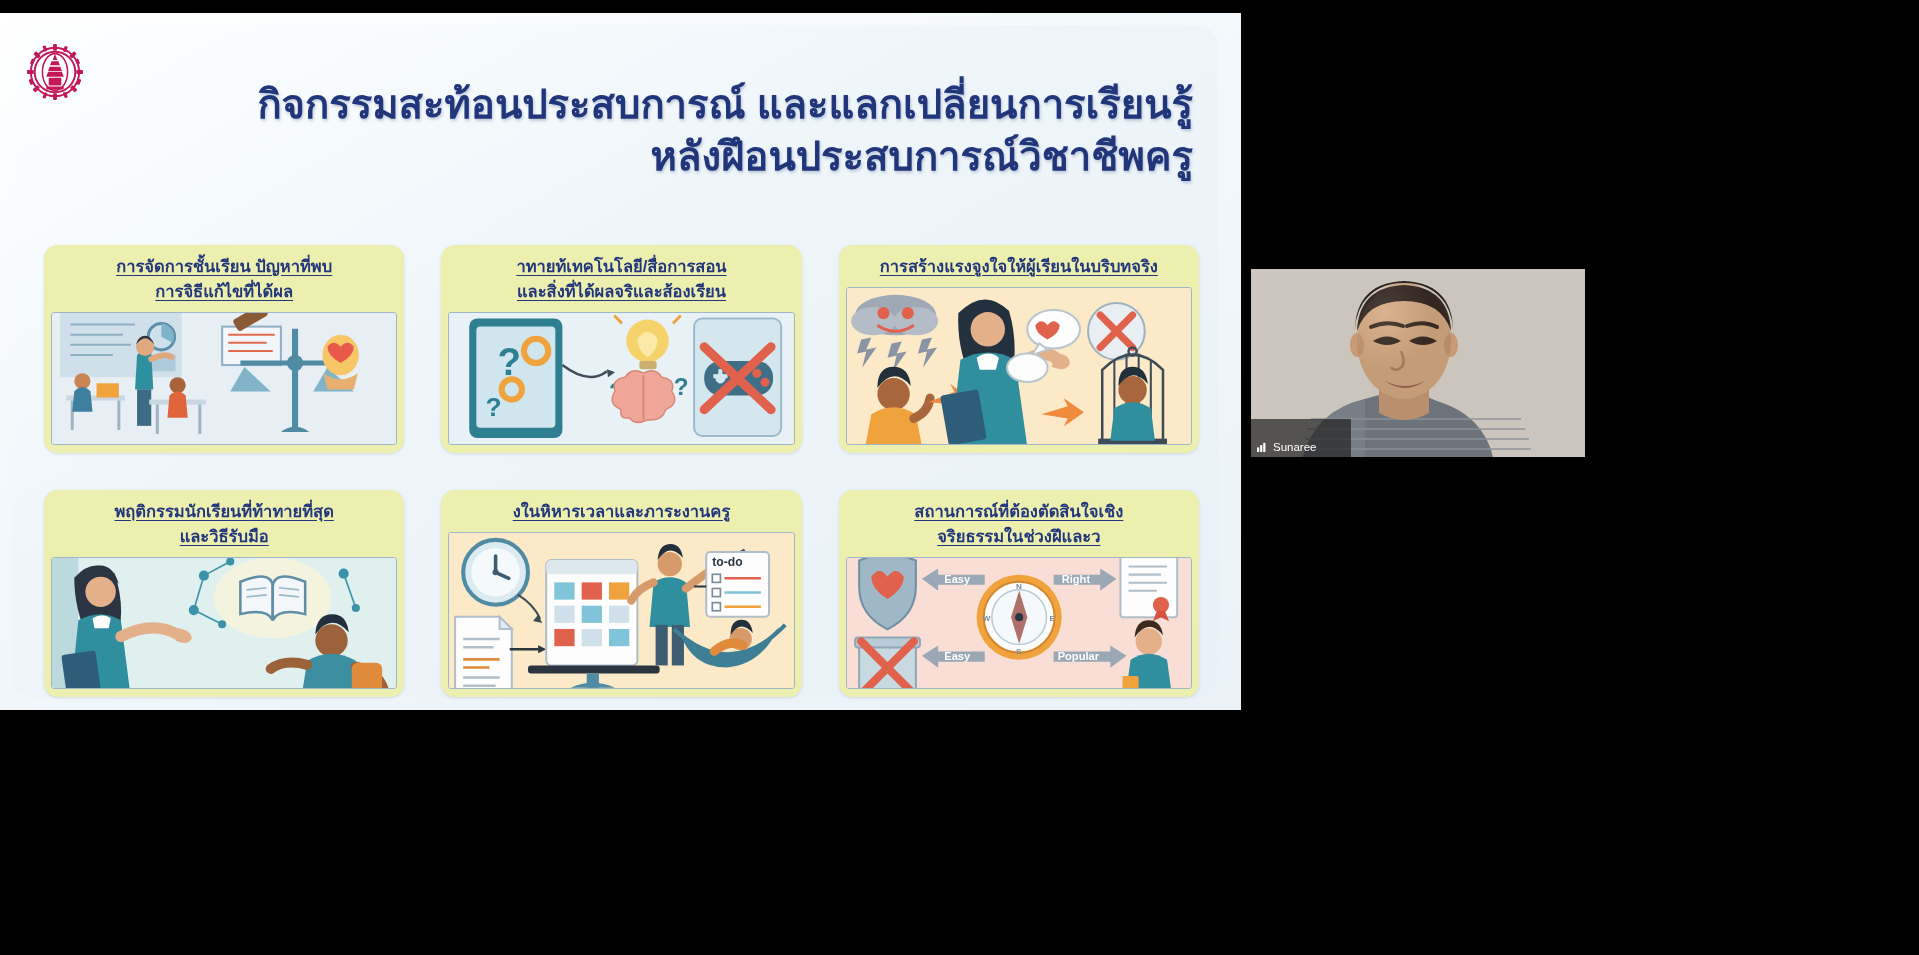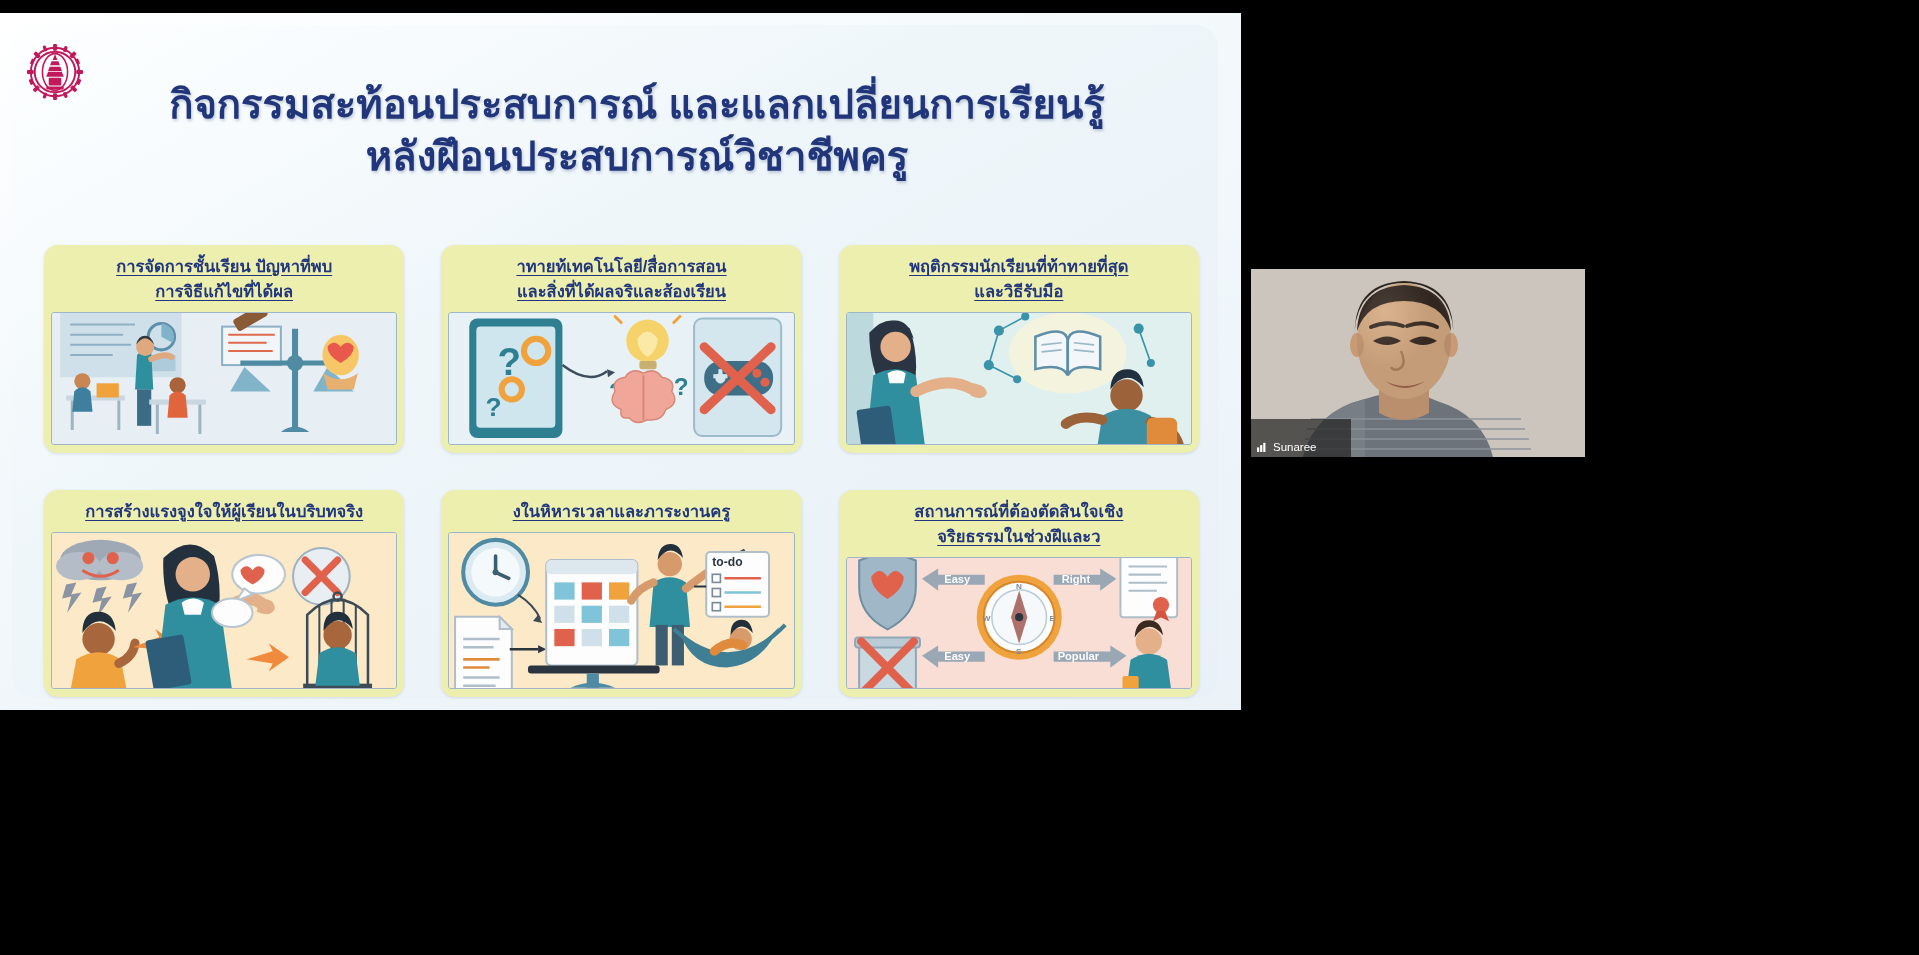--- a/index.html
+++ b/index.html
@@ -16,21 +16,21 @@
     position:absolute;left:12px;top:12px;width:1206px;height:673px;
     background:linear-gradient(150deg,#fdffff 0%,#eff6fa 40%,#e8f1f7 100%);
     border-radius:22px;
   }
 
   
   .logo{position:absolute;left:26px;top:30px;width:58px;height:58px;}
 
   
   .title-wrap{
-    position:absolute;left:92px;top:66px;width:1090px;text-align:center;
+    position:absolute;left:103px;top:66px;width:1090px;text-align:right;
     color:#20357a;
     font-family:"Liberation Sans",sans-serif;
     font-weight:700;
     letter-spacing:0px;
     text-shadow:1px 2px 3px rgba(120,140,170,.45);
   }
   .title-l1{font-size:40px;line-height:50px;}
   .title-l2{font-size:40px;line-height:54px;}
 
   
@@ -237,81 +237,20 @@
             <g stroke="#e0624c" stroke-width="9" stroke-linecap="round">
               <line x1="252" y1="44" x2="318" y2="106"></line>
               <line x1="318" y1="44" x2="252" y2="106"></line>
             </g>
           </svg>
         </div>
       </div>
 
       <div class="card">
         <div class="card-title">
-          <div>พฤติกรรมนักเรียนที่ท้าทายที่สุด</div>
-          <div>และวิธีรับมือ</div>
-        </div>
-        <div class="card-art">
-          <svg viewBox="0 0 340 150" preserveAspectRatio="xMidYMid slice">
-            <rect width="340" height="150" fill="#dff0ef"></rect>
-            <rect x="0" y="0" width="26" height="150" fill="#bcd9dd"></rect>
-
-            <g>
-              <path d="M22 30 q20 -22 40 -4 q10 30 4 60 q-12 8 -30 4 q-14 -28 -14 -60z" fill="#2b3442"></path>
-              <circle cx="48" cy="44" r="15" fill="#e3b089"></circle>
-              <path d="M30 40 q16 -26 36 -4 q-6 -18 -18 -18 q-14 0 -18 22z" fill="#2b3442"></path>
-              <path d="M26 72 q22 -12 42 0 l10 78 h-60z" fill="#2f8f9e"></path>
-              <path d="M40 70 q10 -6 18 0 l-2 10 h-14z" fill="#fdfdfd"></path>
-              <rect x="12" y="104" width="34" height="44" rx="3" fill="#2e5d7a" transform="rotate(-8 29 126)"></rect>
-              <path d="M68 88 q32 -16 56 -2" stroke="#e3b089" stroke-width="11" fill="none" stroke-linecap="round"></path>
-              <path d="M124 80 q14 2 14 10 q-4 8 -16 2z" fill="#e3b089"></path>
-            </g>
-
-            <g transform="translate(182,18)">
-              <ellipse cx="36" cy="32" rx="58" ry="40" fill="#fbf6d8" opacity=".75"></ellipse>
-              <path d="M4 16 q30 -12 32 4 v34 q-6 -12 -32 -6z" fill="#f3f7fa" stroke="#5f8ea8" stroke-width="2.5"></path>
-              <path d="M68 16 q-30 -12 -32 4 v34 q6 -12 32 -6z" fill="#f3f7fa" stroke="#5f8ea8" stroke-width="2.5"></path>
-              <line x1="36" y1="20" x2="36" y2="54" stroke="#5f8ea8" stroke-width="2"></line>
-              <g stroke="#9ab8c8" stroke-width="1.6">
-                <line x1="10" y1="24" x2="30" y2="22"></line>
-                  <line x1="10" y1="31" x2="30" y2="29"></line>
-                <line x1="42" y1="22" x2="62" y2="24"></line>
-                  <line x1="42" y1="29" x2="62" y2="31"></line>
-              </g>
-            </g>
-
-            <g fill="#3b93aa">
-              <circle cx="150" cy="28" r="5"></circle>
-                <circle cx="176" cy="14" r="4"></circle>
-              <circle cx="140" cy="62" r="5"></circle>
-                <circle cx="168" cy="76" r="4"></circle>
-              <circle cx="288" cy="26" r="5"></circle>
-                <circle cx="300" cy="60" r="4"></circle>
-            </g>
-            <g stroke="#3b93aa" stroke-width="1.6" fill="none">
-              <line x1="150" y1="28" x2="176" y2="14"></line>
-                <line x1="150" y1="28" x2="140" y2="62"></line>
-              <line x1="140" y1="62" x2="168" y2="76"></line>
-                <line x1="288" y1="26" x2="300" y2="60"></line>
-            </g>
-
-            <g>
-              <circle cx="276" cy="92" r="16" fill="#9c6239"></circle>
-              <path d="M260 86 q16 -22 33 -2 q-2 -18 -16 -18 q-16 0 -17 20z" fill="#21303f"></path>
-              <path d="M252 112 q24 -14 48 0 l6 38 h-60z" fill="#3c8fa0"></path>
-              <path d="M300 118 q22 4 28 24" stroke="#9c6239" stroke-width="10" fill="none" stroke-linecap="round"></path>
-              <path d="M252 116 q-22 -6 -36 4" stroke="#9c6239" stroke-width="10" fill="none" stroke-linecap="round"></path>
-              <rect x="296" y="114" width="30" height="36" rx="6" fill="#e08b3c"></rect>
-            </g>
-          </svg>
-        </div>
-      </div>
-
-      <div class="card">
-        <div class="card-title">
           <div>การสร้างแรงจูงใจให้ผู้เรียนในบริบทจริง</div>
         </div>
         <div class="card-art">
           <svg viewBox="0 0 340 160" preserveAspectRatio="xMidYMid slice">
             <rect width="340" height="160" fill="#fbe9c7"></rect>
 
             <g transform="translate(4,6)">
               <ellipse cx="44" cy="24" rx="40" ry="20" fill="#9fa9b6"></ellipse>
               <ellipse cx="22" cy="30" rx="22" ry="14" fill="#b4bcc7"></ellipse>
               <ellipse cx="64" cy="30" rx="22" ry="14" fill="#b4bcc7"></ellipse>
@@ -369,20 +308,81 @@
                 <line x1="16" y1="14" x2="16" y2="94"></line>
                   <line x1="28" y1="8" x2="28" y2="94"></line>
                 <line x1="40" y1="8" x2="40" y2="94"></line>
                   <line x1="52" y1="14" x2="52" y2="94"></line>
               </g>
               <rect x="0" y="92" width="68" height="6" fill="#3d4b57"></rect>
               <circle cx="34" cy="6" r="4" fill="none" stroke="#3d4b57" stroke-width="2.5"></circle>
               <circle cx="34" cy="44" r="14" fill="#a8663c"></circle>
               <path d="M20 40 q14 -20 29 -2 q-2 -17 -15 -17 q-14 0 -14 19z" fill="#22303c"></path>
               <path d="M16 62 q18 -12 36 0 l4 32 h-44z" fill="#2f8f9e"></path>
+            </g>
+          </svg>
+        </div>
+      </div>
+
+      <div class="card">
+        <div class="card-title">
+          <div>พฤติกรรมนักเรียนที่ท้าทายที่สุด</div>
+          <div>และวิธีรับมือ</div>
+        </div>
+        <div class="card-art">
+          <svg viewBox="0 0 340 150" preserveAspectRatio="xMidYMid slice">
+            <rect width="340" height="150" fill="#dff0ef"></rect>
+            <rect x="0" y="0" width="26" height="150" fill="#bcd9dd"></rect>
+
+            <g>
+              <path d="M22 30 q20 -22 40 -4 q10 30 4 60 q-12 8 -30 4 q-14 -28 -14 -60z" fill="#2b3442"></path>
+              <circle cx="48" cy="44" r="15" fill="#e3b089"></circle>
+              <path d="M30 40 q16 -26 36 -4 q-6 -18 -18 -18 q-14 0 -18 22z" fill="#2b3442"></path>
+              <path d="M26 72 q22 -12 42 0 l10 78 h-60z" fill="#2f8f9e"></path>
+              <path d="M40 70 q10 -6 18 0 l-2 10 h-14z" fill="#fdfdfd"></path>
+              <rect x="12" y="104" width="34" height="44" rx="3" fill="#2e5d7a" transform="rotate(-8 29 126)"></rect>
+              <path d="M68 88 q32 -16 56 -2" stroke="#e3b089" stroke-width="11" fill="none" stroke-linecap="round"></path>
+              <path d="M124 80 q14 2 14 10 q-4 8 -16 2z" fill="#e3b089"></path>
+            </g>
+
+            <g transform="translate(182,18)">
+              <ellipse cx="36" cy="32" rx="58" ry="40" fill="#fbf6d8" opacity=".75"></ellipse>
+              <path d="M4 16 q30 -12 32 4 v34 q-6 -12 -32 -6z" fill="#f3f7fa" stroke="#5f8ea8" stroke-width="2.5"></path>
+              <path d="M68 16 q-30 -12 -32 4 v34 q6 -12 32 -6z" fill="#f3f7fa" stroke="#5f8ea8" stroke-width="2.5"></path>
+              <line x1="36" y1="20" x2="36" y2="54" stroke="#5f8ea8" stroke-width="2"></line>
+              <g stroke="#9ab8c8" stroke-width="1.6">
+                <line x1="10" y1="24" x2="30" y2="22"></line>
+                  <line x1="10" y1="31" x2="30" y2="29"></line>
+                <line x1="42" y1="22" x2="62" y2="24"></line>
+                  <line x1="42" y1="29" x2="62" y2="31"></line>
+              </g>
+            </g>
+
+            <g fill="#3b93aa">
+              <circle cx="150" cy="28" r="5"></circle>
+                <circle cx="176" cy="14" r="4"></circle>
+              <circle cx="140" cy="62" r="5"></circle>
+                <circle cx="168" cy="76" r="4"></circle>
+              <circle cx="288" cy="26" r="5"></circle>
+                <circle cx="300" cy="60" r="4"></circle>
+            </g>
+            <g stroke="#3b93aa" stroke-width="1.6" fill="none">
+              <line x1="150" y1="28" x2="176" y2="14"></line>
+                <line x1="150" y1="28" x2="140" y2="62"></line>
+              <line x1="140" y1="62" x2="168" y2="76"></line>
+                <line x1="288" y1="26" x2="300" y2="60"></line>
+            </g>
+
+            <g>
+              <circle cx="276" cy="92" r="16" fill="#9c6239"></circle>
+              <path d="M260 86 q16 -22 33 -2 q-2 -18 -16 -18 q-16 0 -17 20z" fill="#21303f"></path>
+              <path d="M252 112 q24 -14 48 0 l6 38 h-60z" fill="#3c8fa0"></path>
+              <path d="M300 118 q22 4 28 24" stroke="#9c6239" stroke-width="10" fill="none" stroke-linecap="round"></path>
+              <path d="M252 116 q-22 -6 -36 4" stroke="#9c6239" stroke-width="10" fill="none" stroke-linecap="round"></path>
+              <rect x="296" y="114" width="30" height="36" rx="6" fill="#e08b3c"></rect>
             </g>
           </svg>
         </div>
       </div>
 
       <div class="card">
         <div class="card-title">
           <div>งในหิหารเวลาและภาระงานครู</div>
         </div>
         <div class="card-art">

